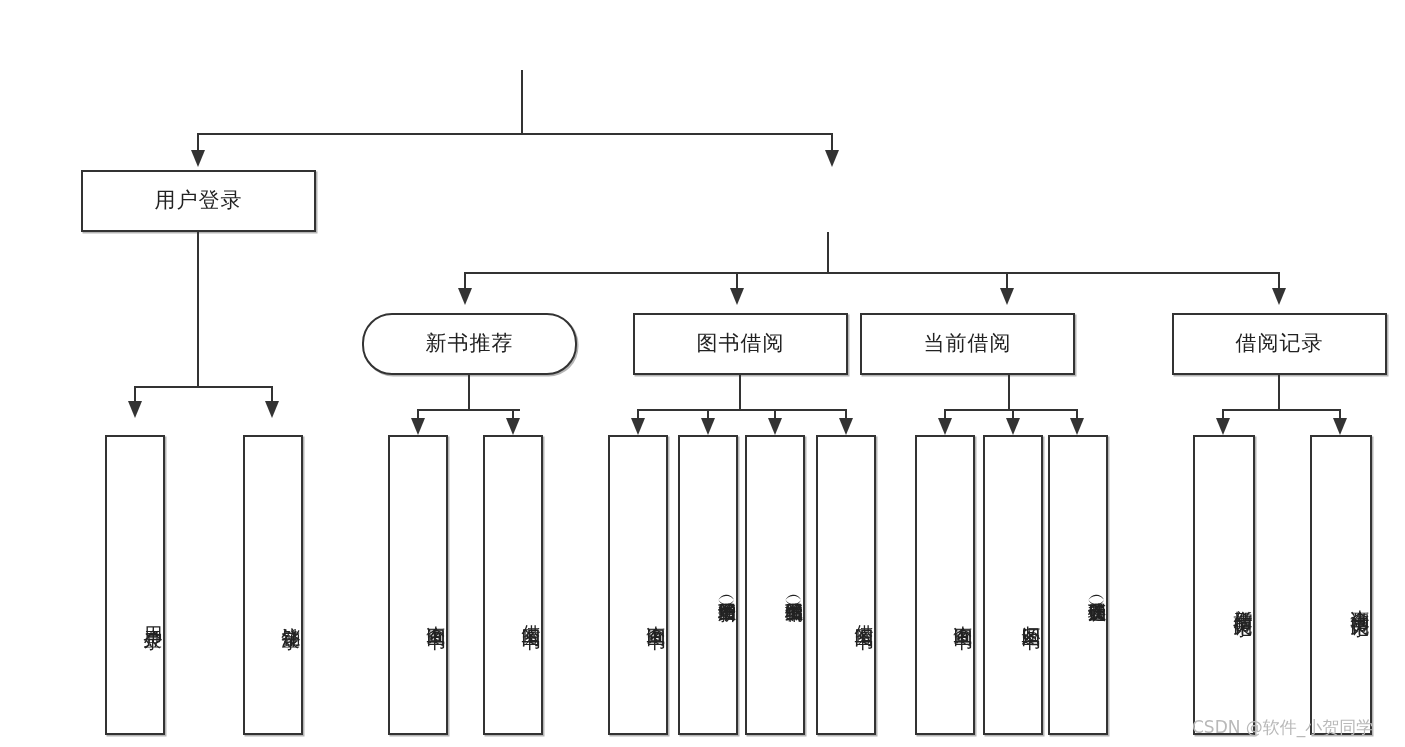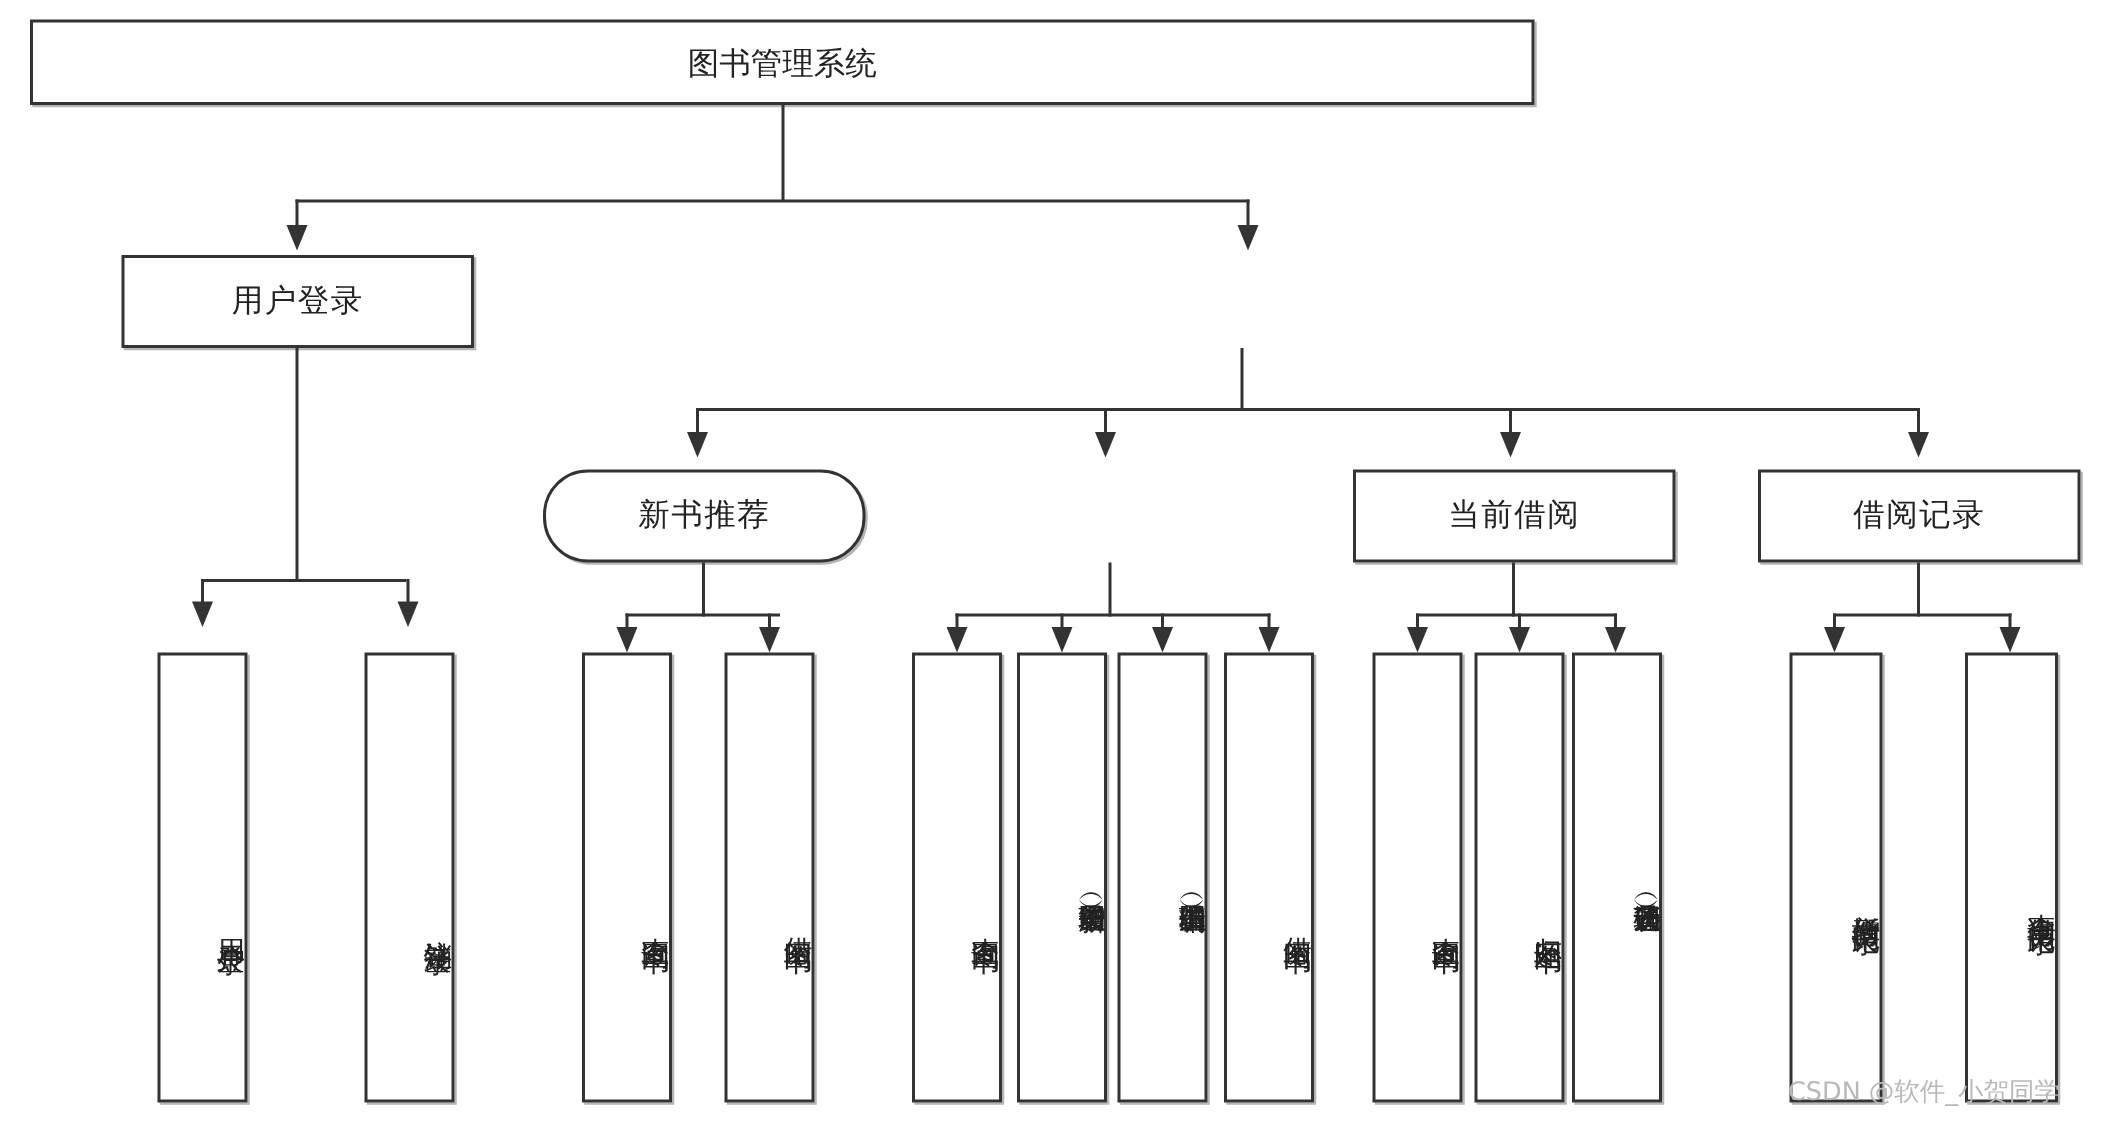--- a/index.html
+++ b/index.html
@@ -76,21 +76,20 @@
     color: #b9b9b9;
     white-space: nowrap;
     font-family: "DejaVu Sans", "Liberation Sans", sans-serif;
   }
 </style>
 </head>
 <body>
 
 <div id="canvas">
 
-  <div class="node root" style="left:20px; top:13px; width:1003px; height:57px;">图书管理系统</div>
 
   <div class="line vline" style="left:521px; top:70px; width:2px; height:64px;"></div>
 
   <div class="line hline" style="left:197px; top:133px; width:636px; height:2px;"></div>
 
   <div class="line vline" style="left:197px; top:133px; width:2px; height:20px;"></div>
   <div class="arrow" style="left:191px; top:150px;"></div>
   <div class="line vline" style="left:831px; top:133px; width:2px; height:20px;"></div>
   <div class="arrow" style="left:825px; top:150px;"></div>
 
@@ -110,21 +109,22 @@
   <div class="line vline" style="left:464px; top:272px; width:2px; height:18px;"></div>
   <div class="arrow" style="left:458px; top:288px;"></div>
   <div class="line vline" style="left:736px; top:272px; width:2px; height:18px;"></div>
   <div class="arrow" style="left:730px; top:288px;"></div>
   <div class="line vline" style="left:1006px; top:272px; width:2px; height:18px;"></div>
   <div class="arrow" style="left:1000px; top:288px;"></div>
   <div class="line vline" style="left:1278px; top:272px; width:2px; height:18px;"></div>
   <div class="arrow" style="left:1272px; top:288px;"></div>
 
   <div class="node horiz" style="left:362px; top:313px; width:215px; height:62px;border-radius:30px;">新书推荐</div>
-  <div class="node horiz" style="left:902px; top:313px; width:215px; height:62px;text-align:center;">当前借阅</div>
+  <div class="node horiz" style="left:633px; top:313px; width:215px; height:62px;">图书借阅</div>
+  <div class="node horiz" style="left:860px; top:313px; width:215px; height:62px;text-align:center;">当前借阅</div>
   <div class="node horiz" style="left:1172px; top:313px; width:215px; height:62px;text-align:right;">借阅记录</div>
 
   <div class="line vline" style="left:468px; top:375px; width:2px; height:36px;"></div>
   <div class="line hline" style="left:417px; top:409px; width:103px; height:2px;"></div>
   <div class="line vline" style="left:417px; top:409px; width:2px; height:12px;"></div>
   <div class="arrow" style="left:411px; top:418px;"></div>
   <div class="line vline" style="left:512px; top:409px; width:2px; height:12px;"></div>
   <div class="arrow" style="left:506px; top:418px;"></div>
 
   <div class="line vline" style="left:739px; top:375px; width:2px; height:36px;"></div>

